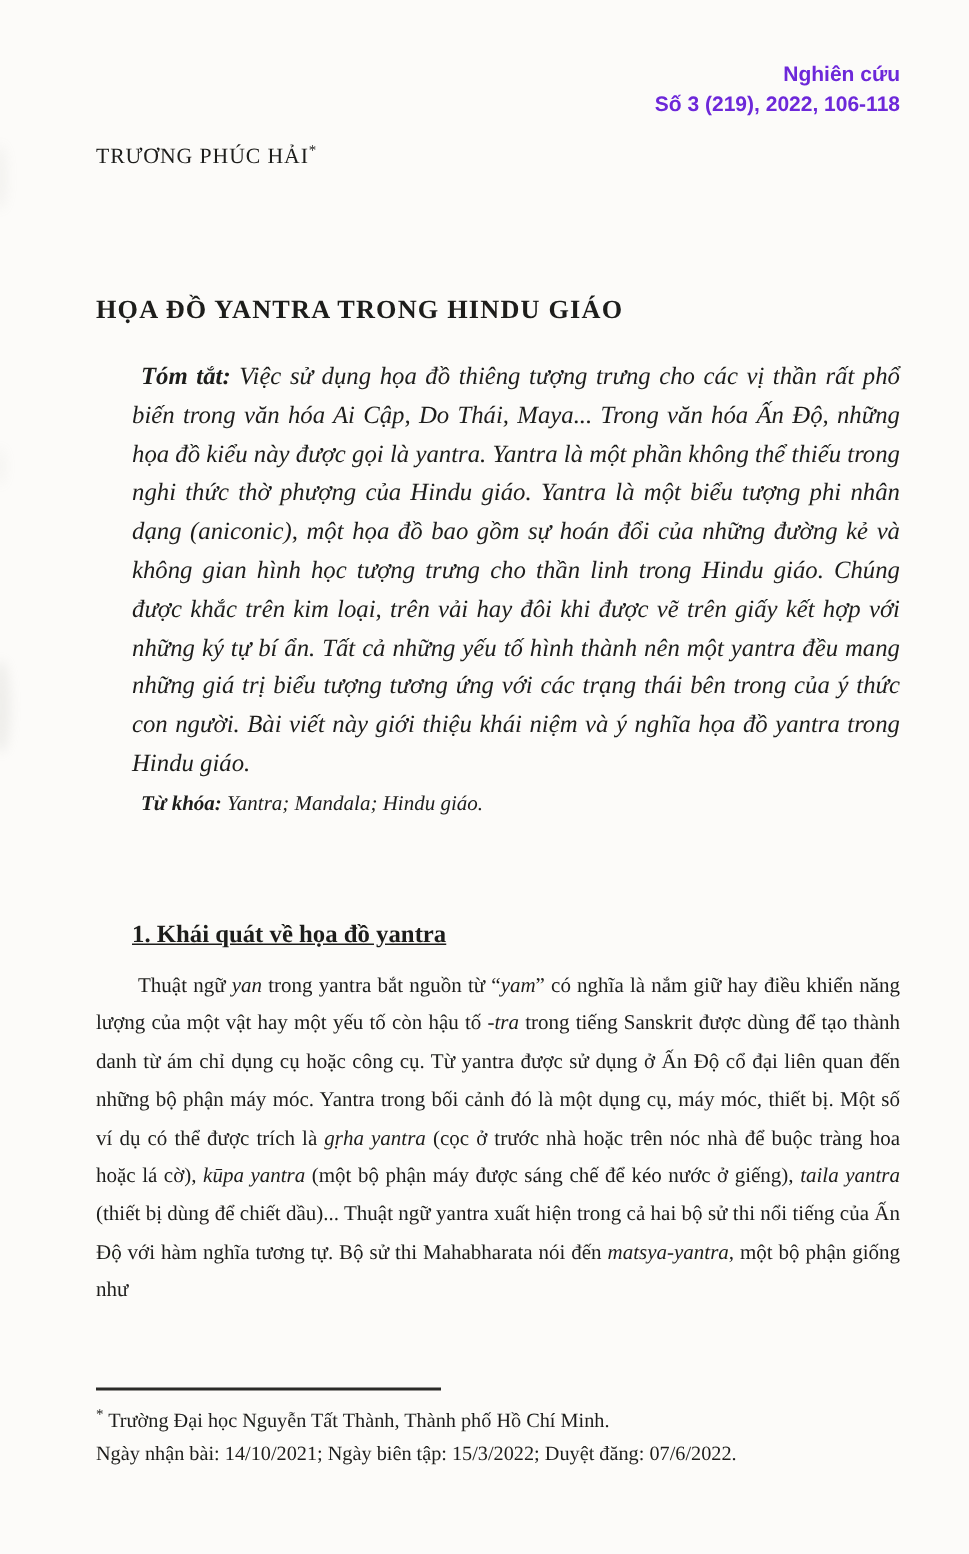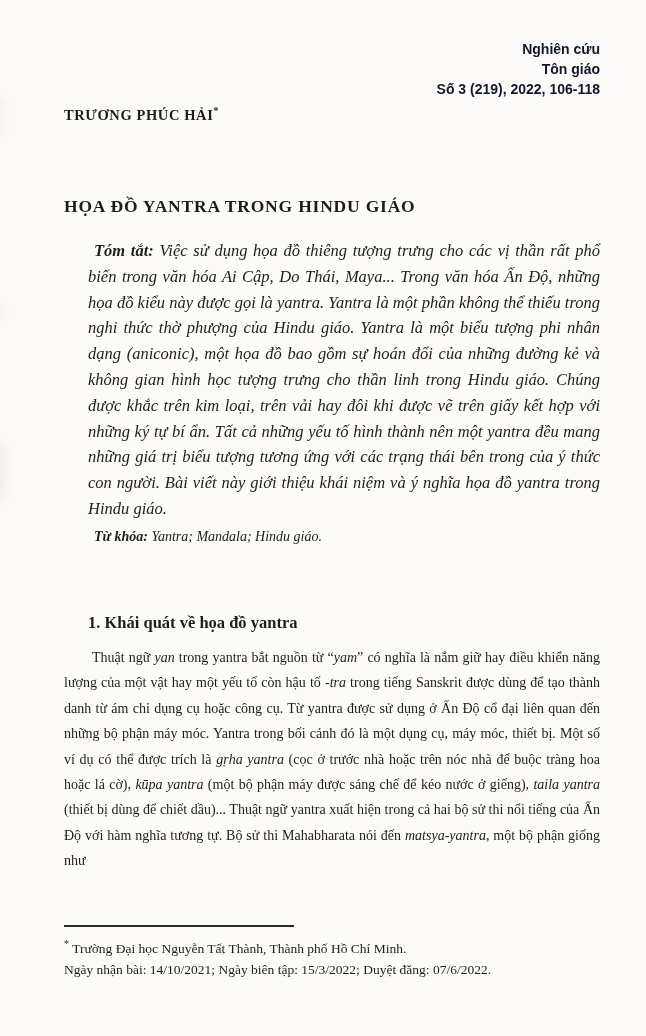--- a/index.html
+++ b/index.html
@@ -16,28 +16,28 @@
 
   .journal-head {
     position: absolute;
     top: 39px;
     right: 46px;
     text-align: right;
     font-family: "Liberation Sans", "DejaVu Sans", sans-serif;
     font-weight: 700;
     font-size: 14px;
     line-height: 20px;
-    color: #0f172a;
+    color: #6d28d9;
   }
 
   .author {
     position: absolute;
-    top: 105px;
+    top: 95px;
     left: 64px;
-    font-weight: 700;
+    font-weight: 400;
     font-size: 14.5px;
     letter-spacing: 0.6px;
   }
   .author sup { font-size: 10px; vertical-align: super; }
 
   h1.title {
     position: absolute;
     top: 196px;
     left: 64px;
     width: 536px;
@@ -71,20 +71,21 @@
   }
   .lbl { font-weight: 700; font-style: italic; }
 
   h2.section-heading {
     position: absolute;
     top: 613px;
     left: 88px;
     margin: 0;
     font-weight: 700;
     font-size: 16.5px;
+    text-decoration: underline;
   }
 
   p.body-text {
     position: absolute;
     top: 645px;
     left: 64px;
     width: 536px;
     margin: 0;
     font-size: 14px;
     line-height: 25.4px;
@@ -124,21 +125,20 @@
 <body>
 
 <div class="page">
 
   <div class="smudge smudge-a"></div>
   <div class="smudge smudge-b"></div>
   <div class="smudge smudge-c"></div>
 
   <div class="journal-head">
     <div>Nghiên cứu</div>
-    <div>Tôn giáo</div>
     <div>Số 3 (219), 2022, 106-118</div>
   </div>
 
   <div class="author"><span>TRƯƠNG PHÚC HẢI</span><sup>*</sup></div>
 
   <h1 class="title">HỌA ĐỒ YANTRA TRONG HINDU GIÁO</h1>
 
   <div class="abstract-block">
     <p class="abstract"><b class="lbl">Tóm tắt:</b><span> Việc sử dụng họa đồ thiêng tượng trưng cho các vị thần rất phổ biến trong văn hóa Ai Cập, Do Thái, Maya... Trong văn hóa Ấn Độ, những họa đồ kiểu này được gọi là yantra. Yantra là một phần không thể thiếu trong nghi thức thờ phượng của Hindu giáo. Yantra là một biểu tượng phi nhân dạng (aniconic), một họa đồ bao gồm sự hoán đổi của những đường kẻ và không gian hình học tượng trưng cho thần linh trong Hindu giáo. Chúng được khắc trên kim loại, trên vải hay đôi khi được vẽ trên giấy kết hợp với những ký tự bí ẩn. Tất cả những yếu tố hình thành nên một yantra đều mang những giá trị biểu tượng tương ứng với các trạng thái bên trong của ý thức con người. Bài viết này giới thiệu khái niệm và ý nghĩa họa đồ yantra trong Hindu giáo.</span></p>
     <p class="keywords"><b class="lbl">Từ khóa:</b><span> Yantra; Mandala; Hindu giáo.</span></p>

